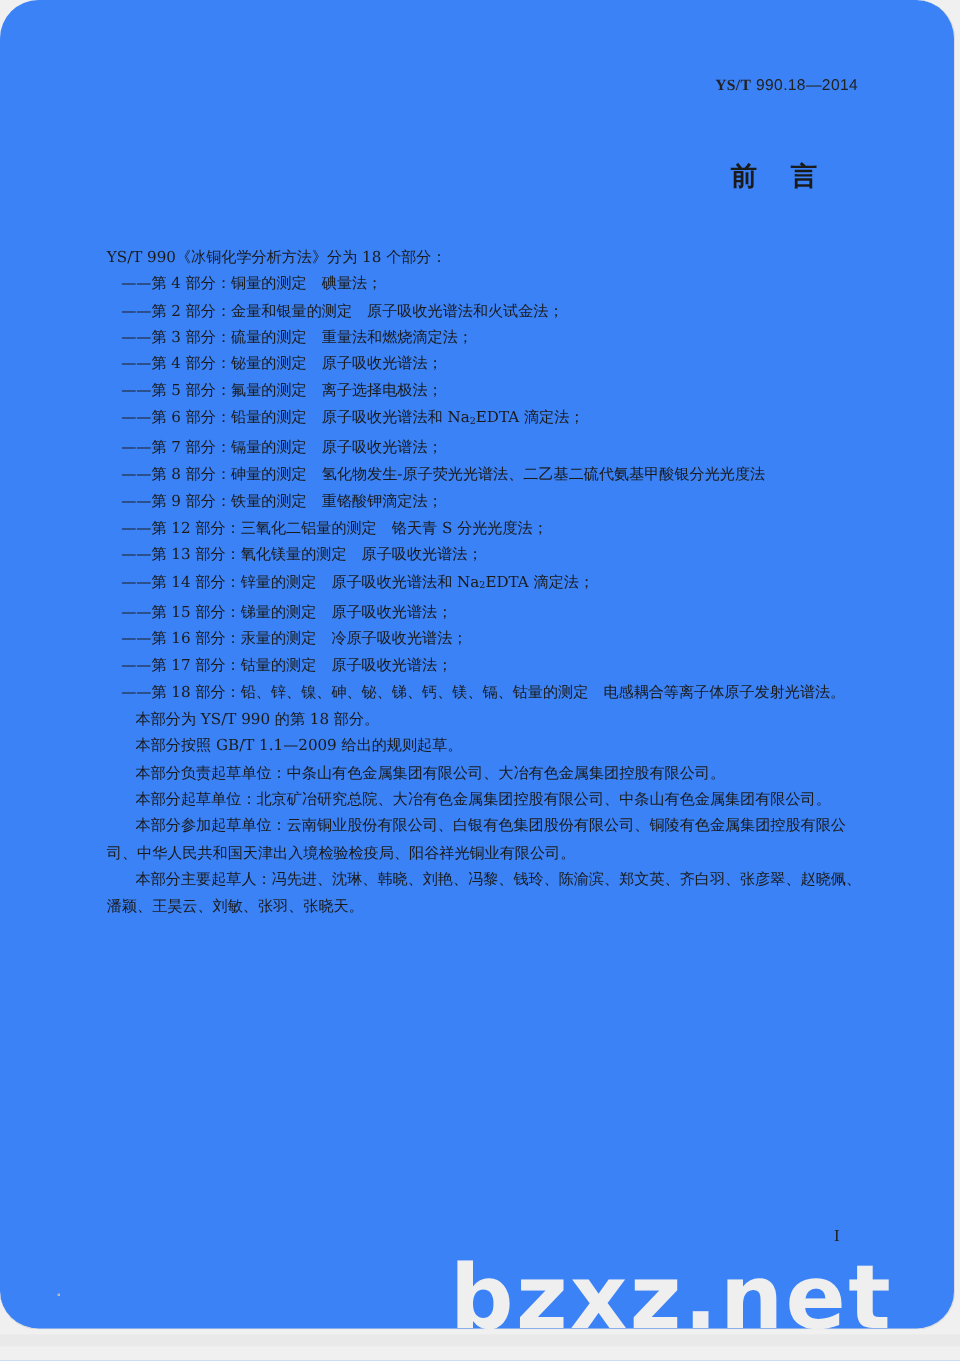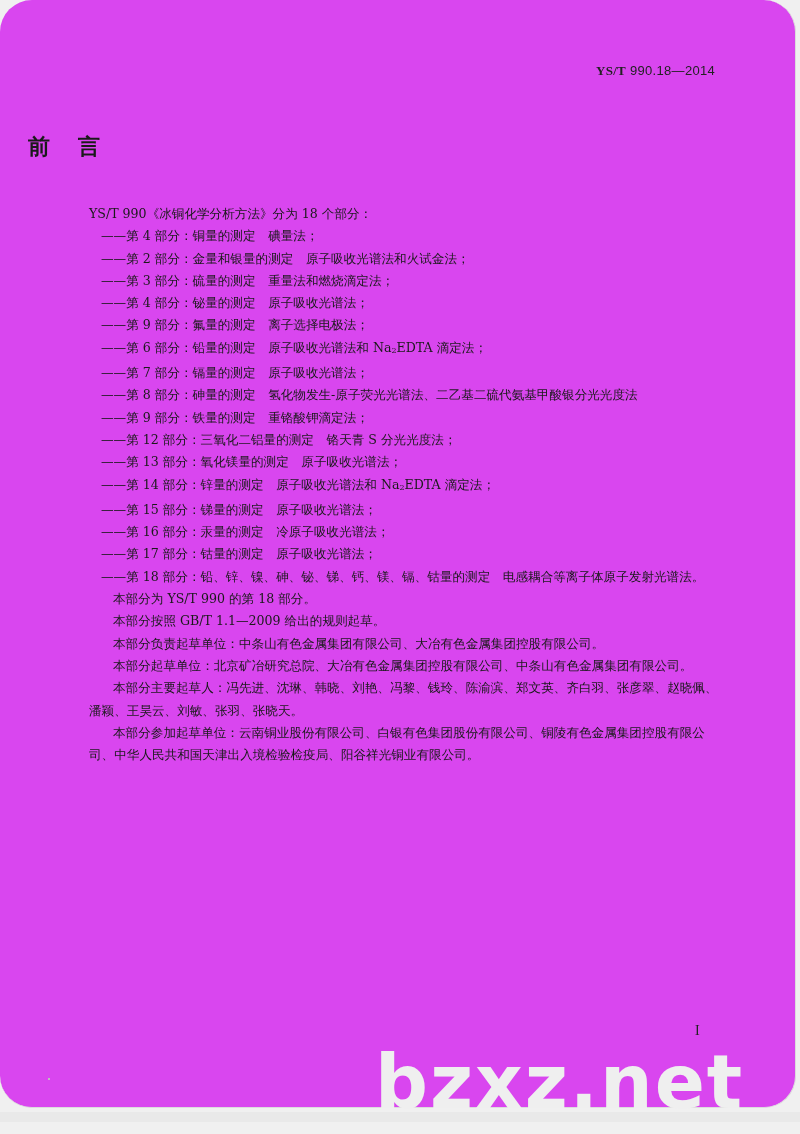--- a/index.html
+++ b/index.html
@@ -4,32 +4,32 @@
   <style>
     html, body { margin: 0; padding: 0; }
     body {
       width: 800px; height: 1134px; background: #f0f0f0;
       position: relative; overflow: hidden;
       font-family: "DejaVu Serif", "Liberation Serif", serif;
       color: #1a1a1a;
     }
     .page {
       position: absolute; left: 0; top: 0; width: 795px; height: 1107px;
-      background: #d946ef; border-right: 1px solid #dcdcdc; border-bottom: 1px solid #dcdcdc; border-radius: 32px;
+      background: #3b82f6; border-right: 1px solid #dcdcdc; border-bottom: 1px solid #dcdcdc; border-radius: 32px;
     }
     .std-code {
       position: absolute; right: 80px; top: 63px;
       font-family: "Liberation Sans", sans-serif; font-size: 13px; color: #222;
       letter-spacing: 0.3px;
     }
     .std-code b { font-family: "Liberation Serif", serif; font-weight: bold; }
     .title {
-      position: absolute; left: 0; width: 709px; top: 132px; text-align: left;
+      position: absolute; left: 0; width: 709px; top: 132px; text-align: right;
       font-family: "DejaVu Sans", sans-serif; font-size: 22px; font-weight: bold;
-      letter-spacing: 28px; padding-left: 28px; box-sizing: border-box;
+      letter-spacing: 28px; padding-left: 18px; box-sizing: border-box;
     }
     .body {
       position: absolute; left: 89px; top: 203px; width: 640px;
       font-size: 12.6px; line-height: 22.3px;
     }
     .line { white-space: nowrap; }
     .dash { padding-left: 12px; }
     .cont { padding-left: 57px; }
     .para { text-indent: 24px; white-space: normal; }
     sub { font-size: 8px; vertical-align: -1px; }
@@ -56,38 +56,38 @@
 
   <div class="title">前言</div>
 
   <div class="body">
     <div class="line">YS/T 990《冰铜化学分析方法》分为 18 个部分：</div>
 
     <div class="line dash"><span>——</span><span>第 4 部分：铜量的测定　碘量法；</span></div>
     <div class="line dash"><span>——</span><span>第 2 部分：金量和银量的测定　原子吸收光谱法和火试金法；</span></div>
     <div class="line dash"><span>——</span><span>第 3 部分：硫量的测定　重量法和燃烧滴定法；</span></div>
     <div class="line dash"><span>——</span><span>第 4 部分：铋量的测定　原子吸收光谱法；</span></div>
-    <div class="line dash"><span>——</span><span>第 9 部分：氟量的测定　离子选择电极法；</span></div>
+    <div class="line dash"><span>——</span><span>第 5 部分：氟量的测定　离子选择电极法；</span></div>
     <div class="line dash"><span>——</span><span>第 6 部分：铅量的测定　原子吸收光谱法和 Na</span><sub>2</sub><span>EDTA 滴定法；</span></div>
     <div class="line dash"><span>——</span><span>第 7 部分：镉量的测定　原子吸收光谱法；</span></div>
     <div class="line dash"><span>——</span><span>第 8 部分：砷量的测定　氢化物发生-原子荧光光谱法、二乙基二硫代氨基甲酸银分光光度法</span></div>
     <div class="line dash"><span>——</span><span>第 9 部分：铁量的测定　重铬酸钾滴定法；</span></div>
     <div class="line dash"><span>——</span><span>第 12 部分：三氧化二铝量的测定　铬天青 S 分光光度法；</span></div>
     <div class="line dash"><span>——</span><span>第 13 部分：氧化镁量的测定　原子吸收光谱法；</span></div>
     <div class="line dash"><span>——</span><span>第 14 部分：锌量的测定　原子吸收光谱法和 Na</span><sub>2</sub><span>EDTA 滴定法；</span></div>
     <div class="line dash"><span>——</span><span>第 15 部分：锑量的测定　原子吸收光谱法；</span></div>
     <div class="line dash"><span>——</span><span>第 16 部分：汞量的测定　冷原子吸收光谱法；</span></div>
     <div class="line dash"><span>——</span><span>第 17 部分：钴量的测定　原子吸收光谱法；</span></div>
     <div class="line dash"><span>——</span><span>第 18 部分：铅、锌、镍、砷、铋、锑、钙、镁、镉、钴量的测定　电感耦合等离子体原子发射光谱法。</span></div>
 
     <div class="para">本部分为 YS/T 990 的第 18 部分。</div>
     <div class="para">本部分按照 GB/T 1.1—2009 给出的规则起草。</div>
     <div class="para">本部分负责起草单位：中条山有色金属集团有限公司、大冶有色金属集团控股有限公司。</div>
     <div class="para">本部分起草单位：北京矿冶研究总院、大冶有色金属集团控股有限公司、中条山有色金属集团有限公司。</div>
+    <div class="para">本部分参加起草单位：云南铜业股份有限公司、白银有色集团股份有限公司、铜陵有色金属集团控股有限公司、中华人民共和国天津出入境检验检疫局、阳谷祥光铜业有限公司。</div>
     <div class="para">本部分主要起草人：冯先进、沈琳、韩晓、刘艳、冯黎、钱玲、陈渝滨、郑文英、齐白羽、张彦翠、赵晓佩、潘颖、王昊云、刘敏、张羽、张晓天。</div>
-    <div class="para">本部分参加起草单位：云南铜业股份有限公司、白银有色集团股份有限公司、铜陵有色金属集团控股有限公司、中华人民共和国天津出入境检验检疫局、阳谷祥光铜业有限公司。</div>
   </div>
 
   <div class="watermark">bzxz.net</div>
   <div class="page-num">I</div>
   <div class="speck"></div>
 </div>
 <div class="bottom-strip"></div>
 
 </body></html>

